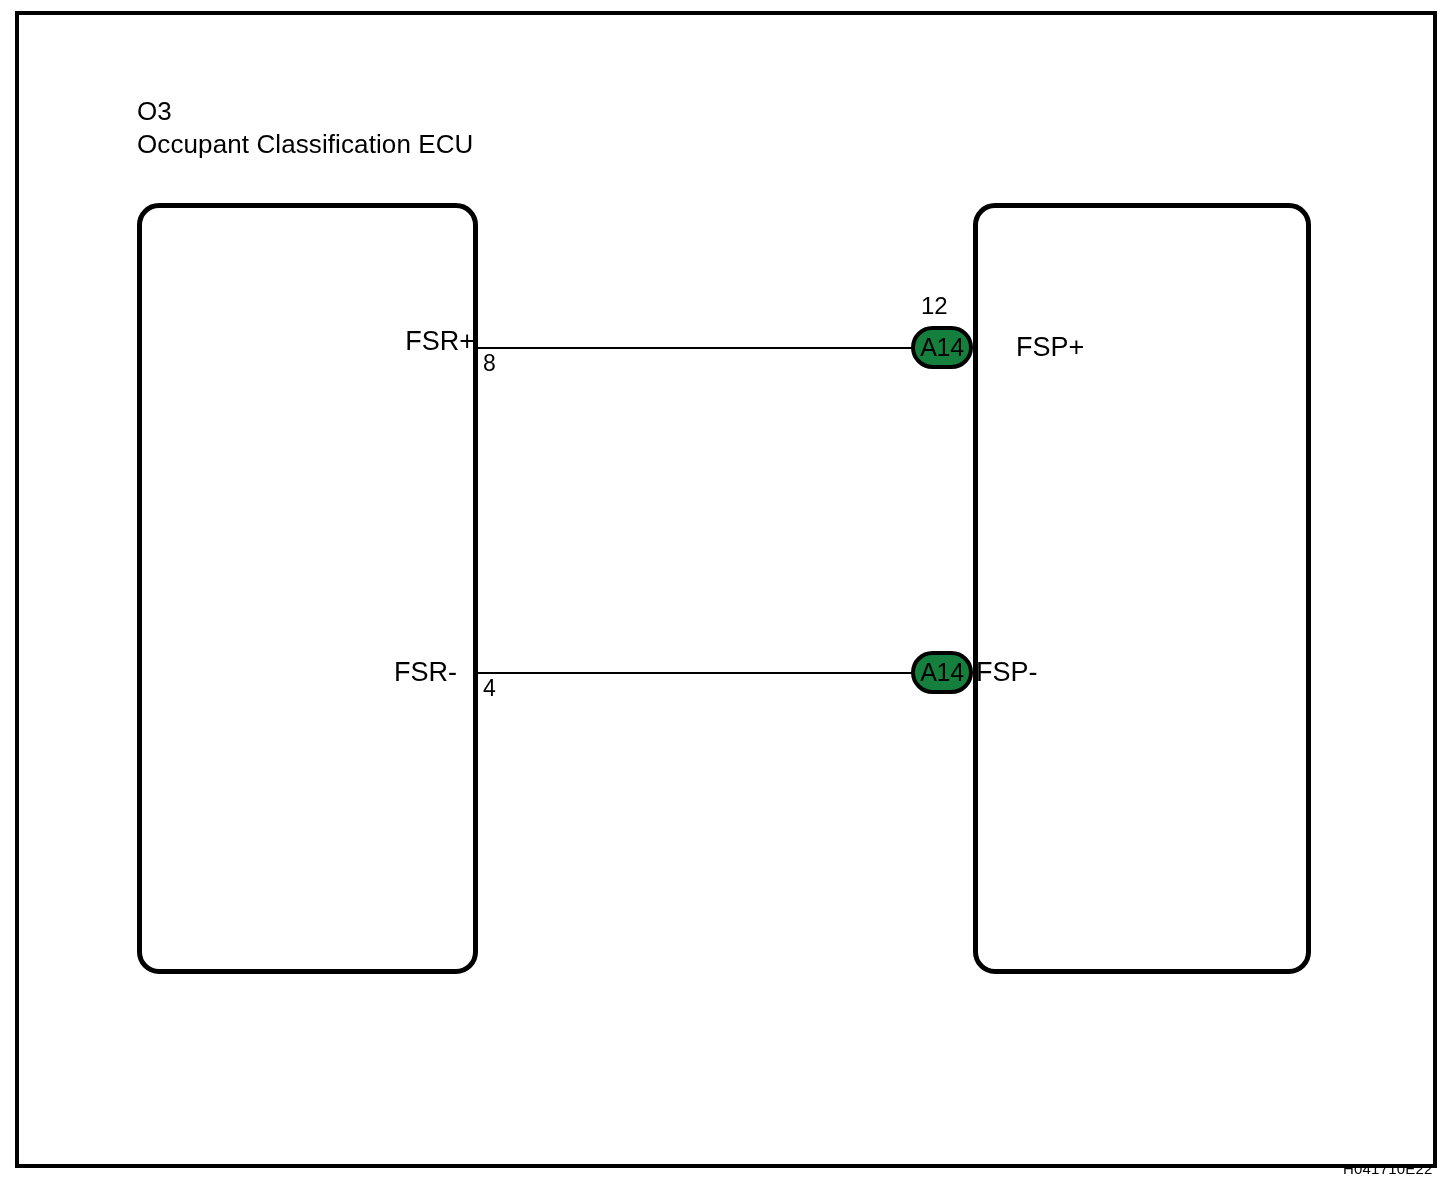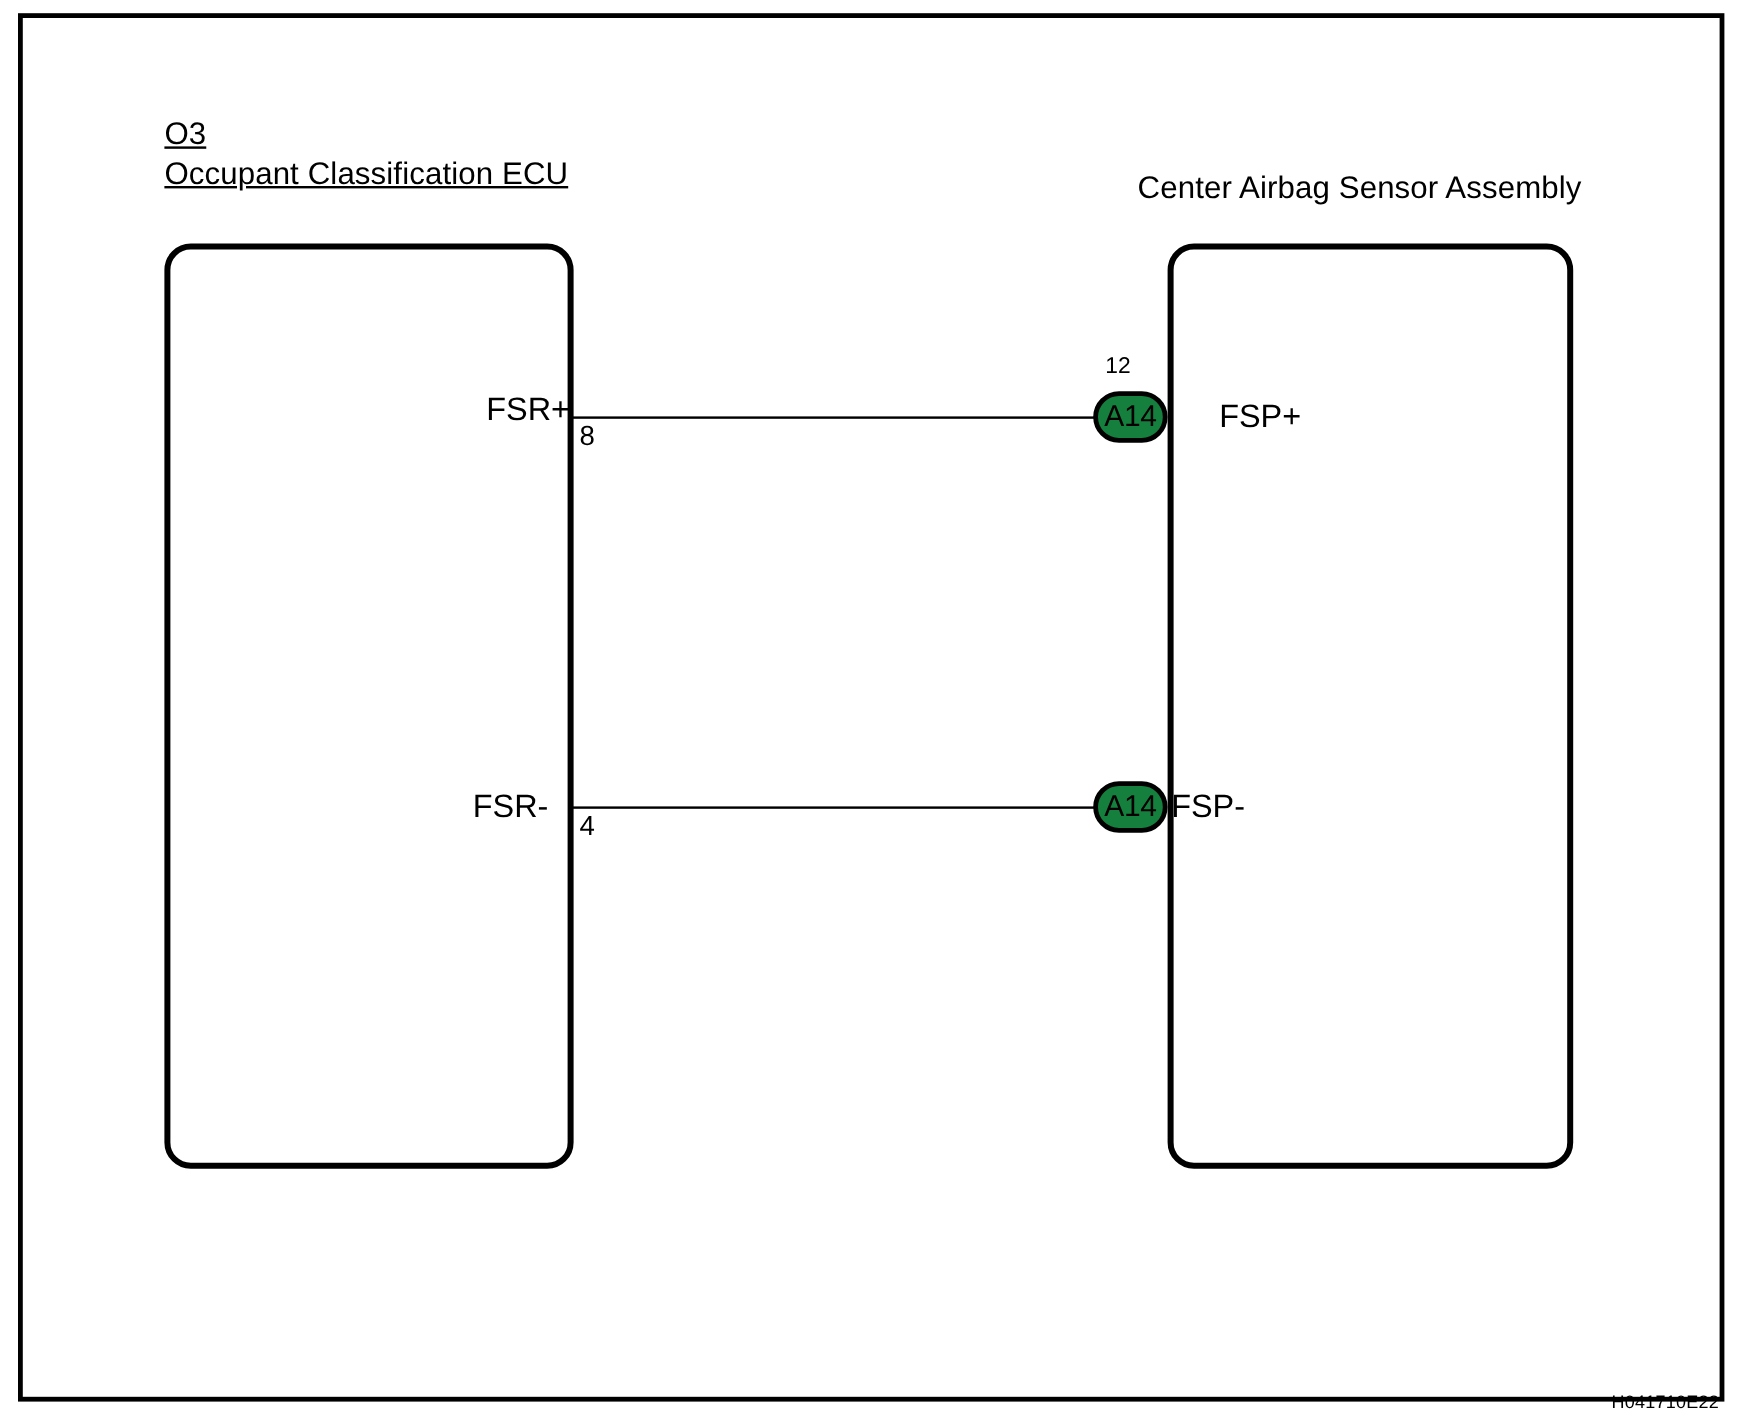--- a/index.html
+++ b/index.html
@@ -52,21 +52,20 @@
   .box-title {
     position: absolute;
     font-size: 26px;
     line-height: 33px;
     white-space: pre;
     letter-spacing: 0.1px;
   }
   #left-title {
     left: 137px;
     top: 95px;
-    text-decoration: underline;
   }
   #right-title {
     left: 948px;
     top: 140px;
   }
   
   .wire {
     position: absolute;
     height: 0;
     border-top: 2px solid #000000;
@@ -114,21 +113,21 @@
     justify-content: center;
     font-size: 25px;
     line-height: 25px;
     letter-spacing: -0.3px;
   }
   #connector-1 { left: 911px; top: 326px; }
   #connector-2 { left: 911px; top: 651px; }
   
   .pin-num-top {
     position: absolute;
-    font-size: 19px;
+    font-size: 24px;
     line-height: 25px;
     white-space: pre;
     text-align: right;
   }
   #pin-12 { left: 921px; top: 293px; }
   #pin-13 { left: 921px; top: 649px; margin-top: 20px; }
   
   .right-term-label {
     position: absolute;
     font-size: 27px;
@@ -152,21 +151,20 @@
 </head>
 <body>
 
 <div id="page">
 
   <div class="frame"></div>
 
   <div class="box-title" id="left-title">O3
 Occupant Classification ECU</div>
 
-  <div class="box-title" id="right-title">Center Airbag Sensor Assembly</div>
 
   <div class="ecu-box" id="left-box"></div>
 
   <div class="ecu-box" id="right-box"></div>
 
   <div class="wire" id="wire-1"></div>
   <div class="wire" id="wire-2"></div>
 
   <div class="left-term-label" id="fsr-plus-label">FSR+</div>
   <div class="left-term-label" id="fsr-minus-label">FSR-</div>

